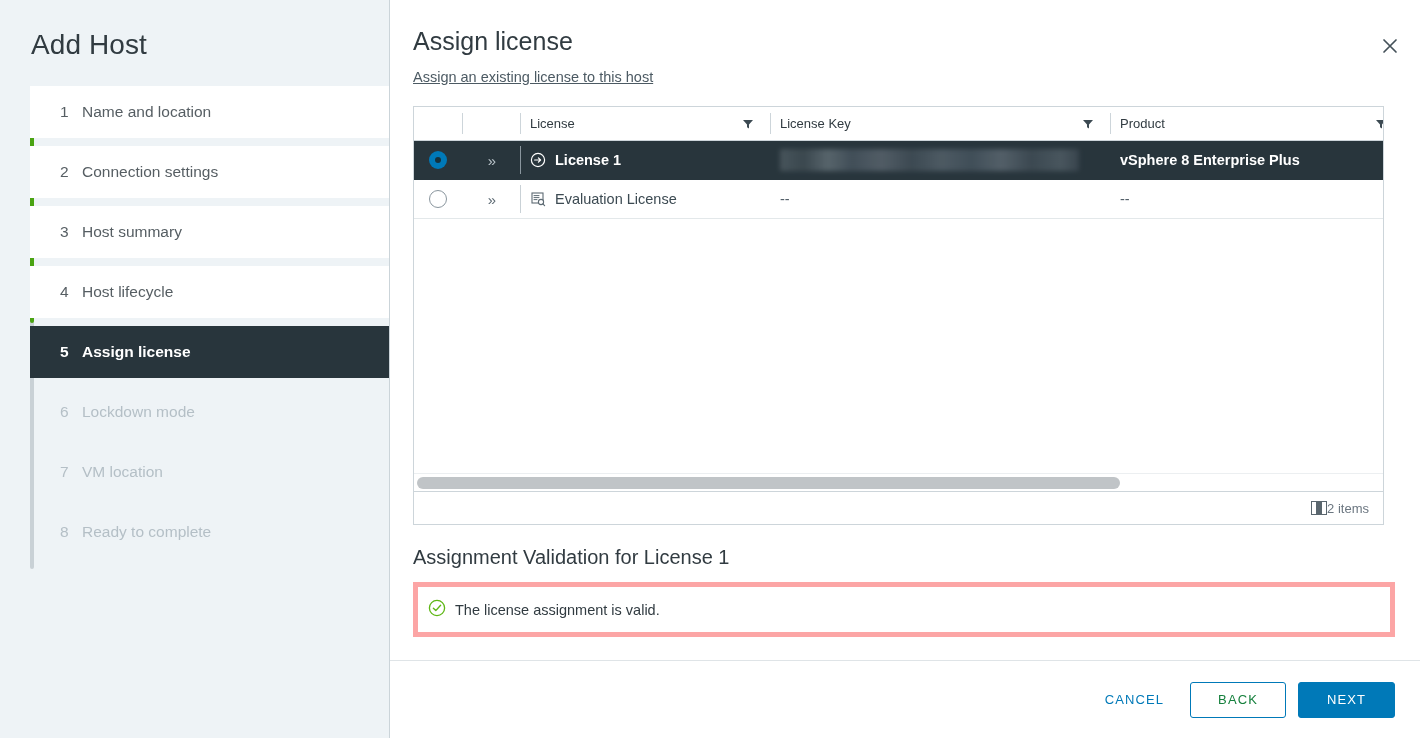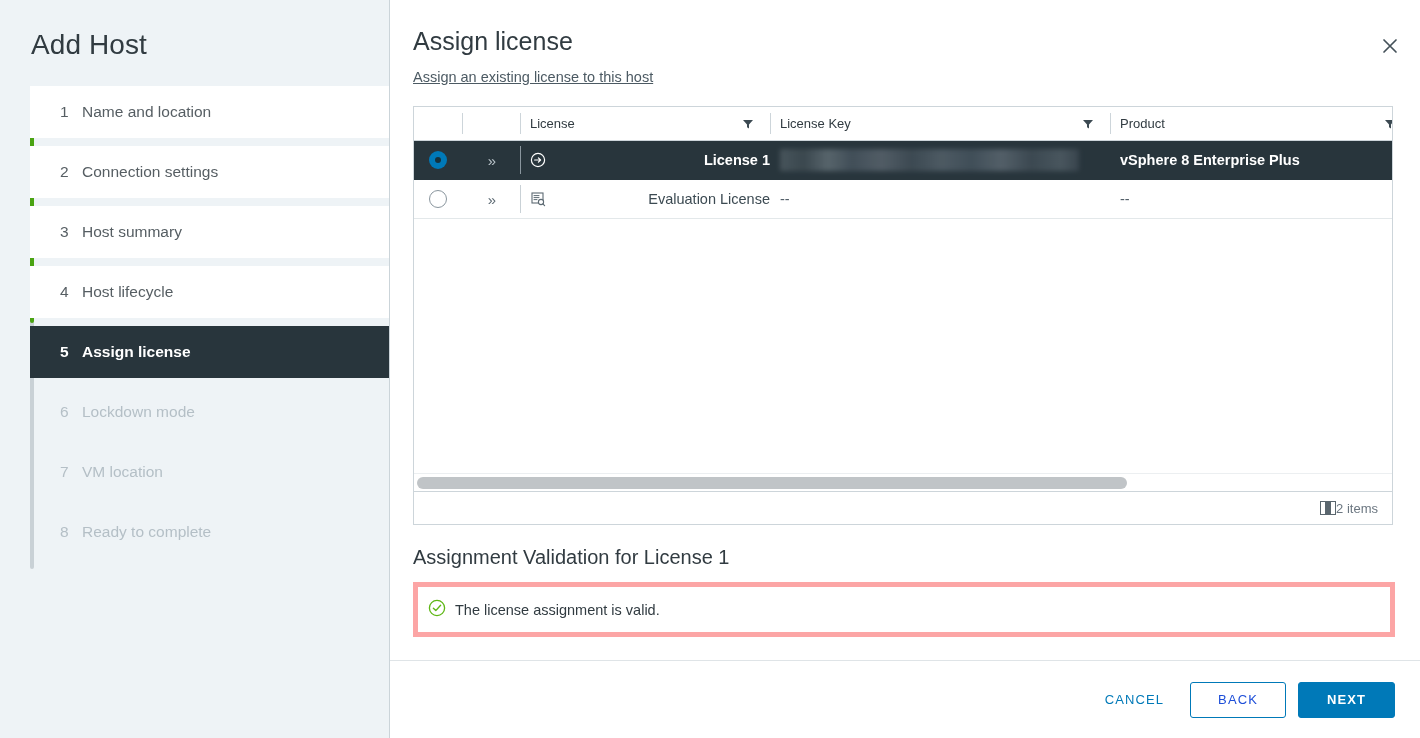--- a/index.html
+++ b/index.html
@@ -115,21 +115,21 @@
     padding: 26px 0 0 23px;
     line-height: 30px;
   }
   .main-sub {
     font-size: 14.5px;
     color: #4c5a63;
     padding: 13px 0 0 23px;
     text-decoration: underline;
   }
   .grid {
-    margin: 21px 27px 0 23px;
+    margin: 21px 36px 0 23px;
     border: 1px solid #cdd5da;
     background: #fff;
     height: 419px;
     position: relative;
     overflow: hidden;
   }
   .grid-head {
     display: flex;
     height: 34px;
     border-bottom: 1px solid #cdd5da;
@@ -182,21 +182,20 @@
     color: #fff;
     border-bottom-color: #28353c;
   }
   .cell {
     display: flex;
     align-items: center;
     padding-left: 10px;
     flex: 0 0 auto;
     position: relative;
     overflow: hidden;
-    justify-content: space-between;
   }
   .c-radio   { flex: 0 0 48px; padding-left: 0; justify-content: center; }
   .c-expand  { flex: 0 0 58px; padding-left: 0; justify-content: center; }
   .c-license { flex: 0 0 250px; }
   .c-key     { flex: 0 0 340px; }
   .c-product { flex: 1 1 auto; }
   .c-license::before {
     content: "";
     position: absolute;
     left: 0; top: 5px; bottom: 5px;
@@ -358,29 +357,28 @@
   }
   .btn-link {
     background: transparent;
     border: none;
     color: #0079b8;
     padding: 0 14px;
   }
   .btn-outline {
     background: #fff;
     border: 1px solid #0079b8;
-    color: #1d4ed8;
+    color: #15803d;
     padding: 0 27px;
   }
   .btn-primary {
     background: #0079b8;
     border: 1px solid #0079b8;
     color: #fff;
     padding: 0 28px;
-    font-weight: bold;
   }
 </style>
 </head>
 <body>
 
 <div id="app">
 
   <div class="sidebar">
     <div class="sidebar-title">Add Host</div>
 

